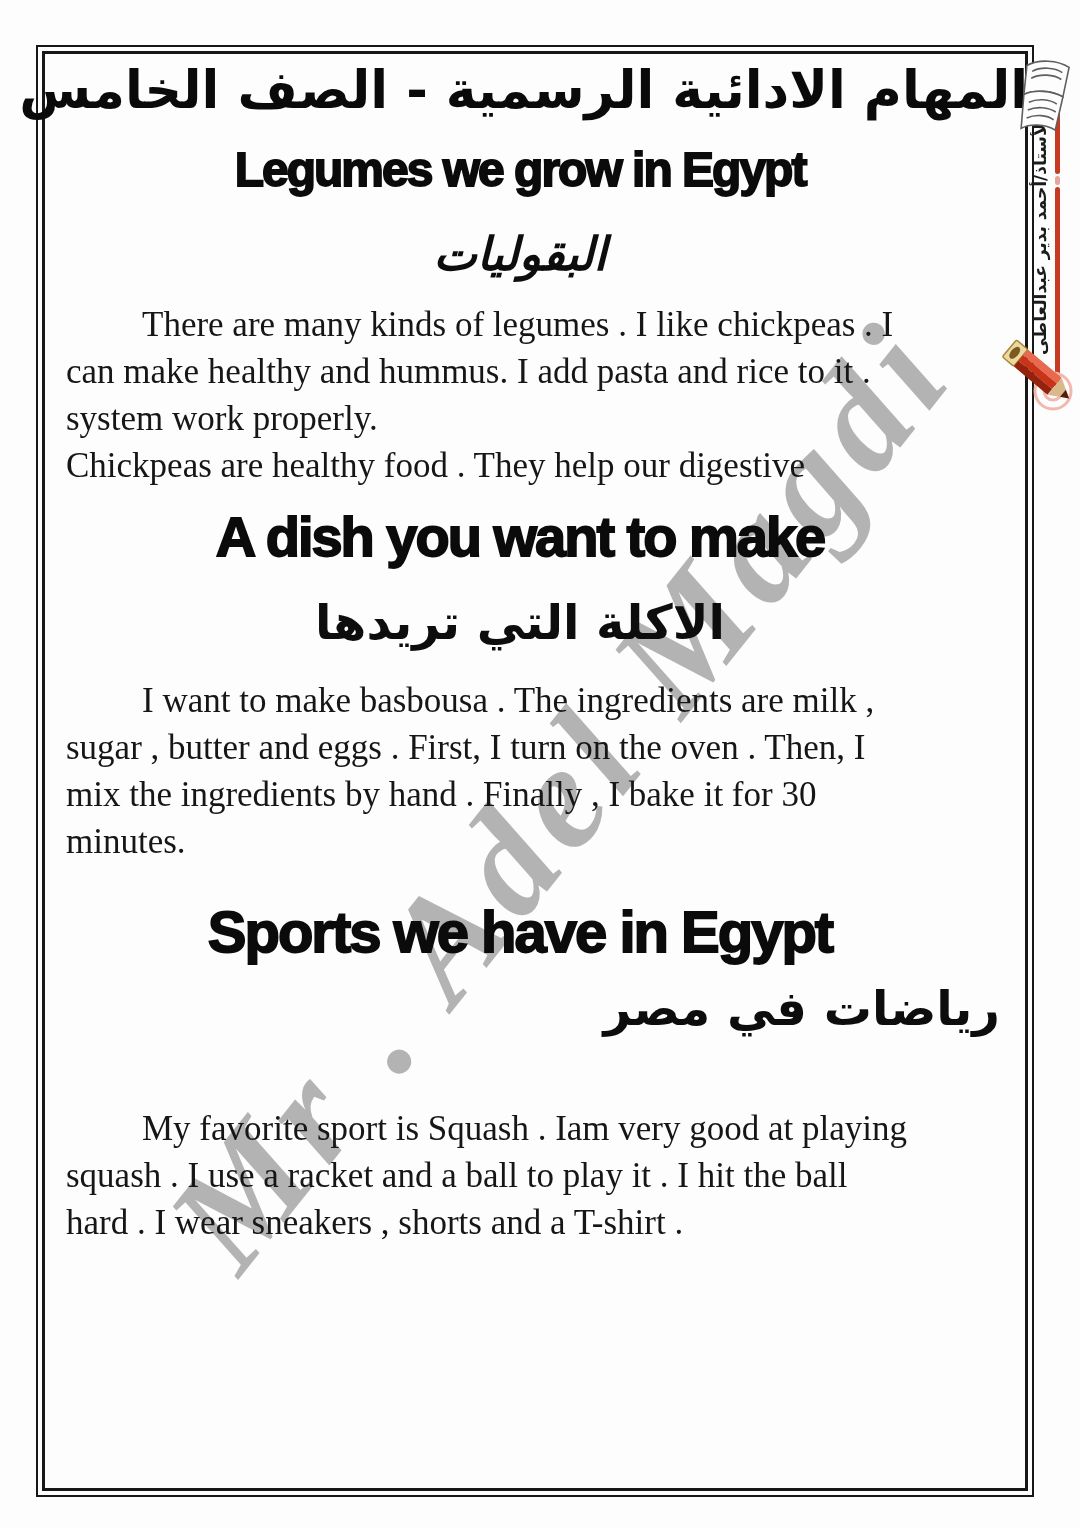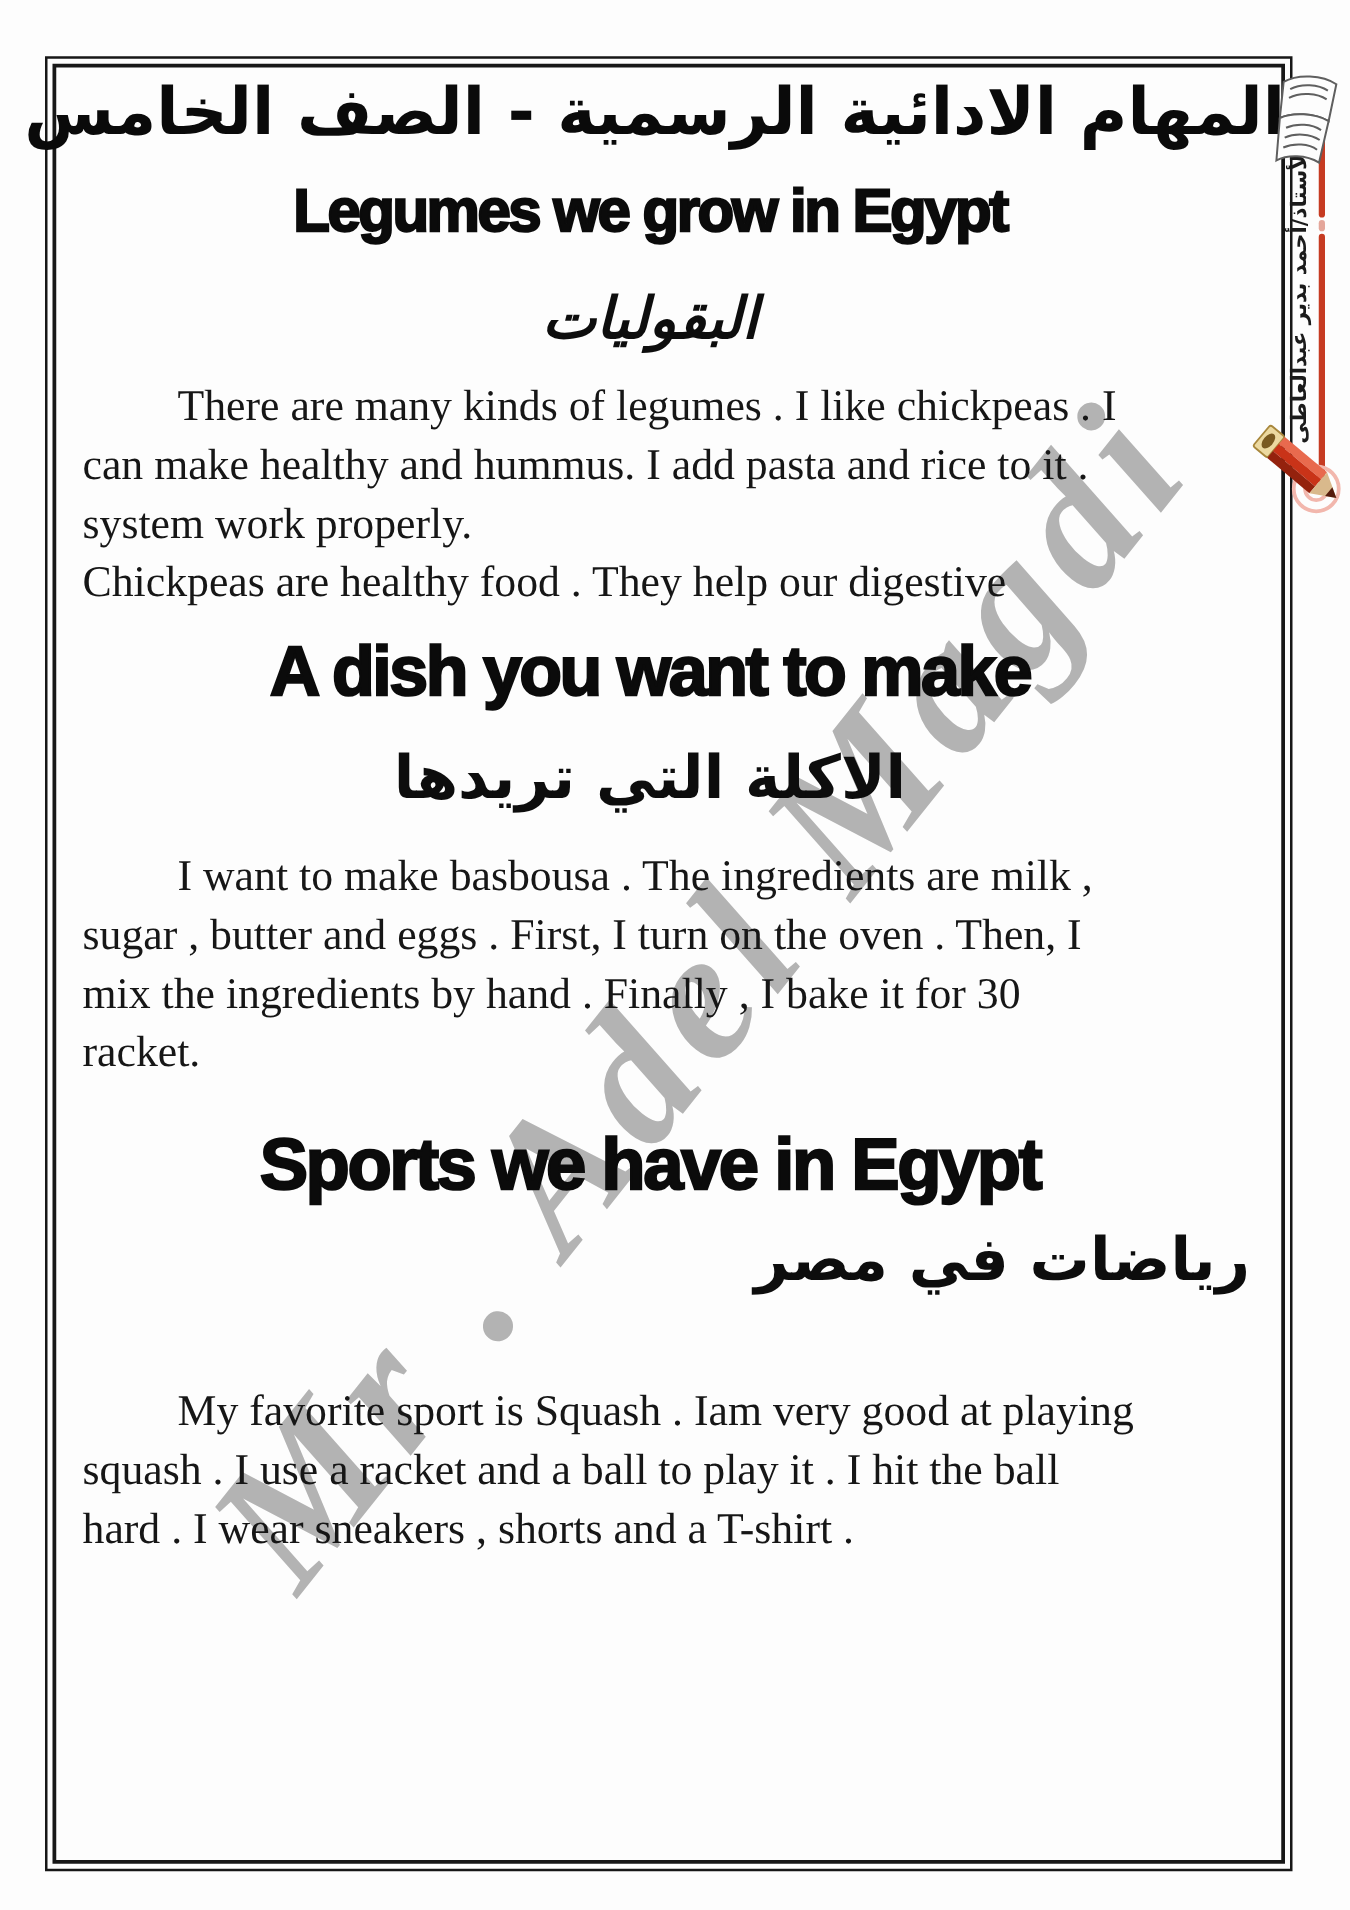--- a/index.html
+++ b/index.html
@@ -80,21 +80,21 @@
       <div class="line">system work properly.</div>
       <div class="line">Chickpeas are healthy food . They help our digestive</div>
     </div>
 
     <div class="t-en" id="title-dish">A dish you want to make</div>
     <div class="t-ar" id="ar-akla">الاكلة التي تريدها</div>
     <div class="para" id="para-2">
       <div class="line indent">I want to make basbousa . The ingredients are milk ,</div>
       <div class="line">sugar , butter and eggs . First, I turn on the oven . Then, I</div>
       <div class="line">mix the ingredients by hand . Finally , I bake it for 30</div>
-      <div class="line">racket.</div>
+      <div class="line">minutes.</div>
     </div>
 
     <div class="t-en" id="title-sports">Sports we have in Egypt</div>
     <div class="t-ar" id="ar-riyadat">رياضات في مصر</div>
     <div class="para" id="para-3">
       <div class="line indent">My favorite sport is Squash . Iam very good at playing</div>
       <div class="line">squash . I use a racket and a ball to play it . I hit the ball</div>
       <div class="line">hard . I wear sneakers , shorts and a T-shirt .</div>
     </div>
   </div>

